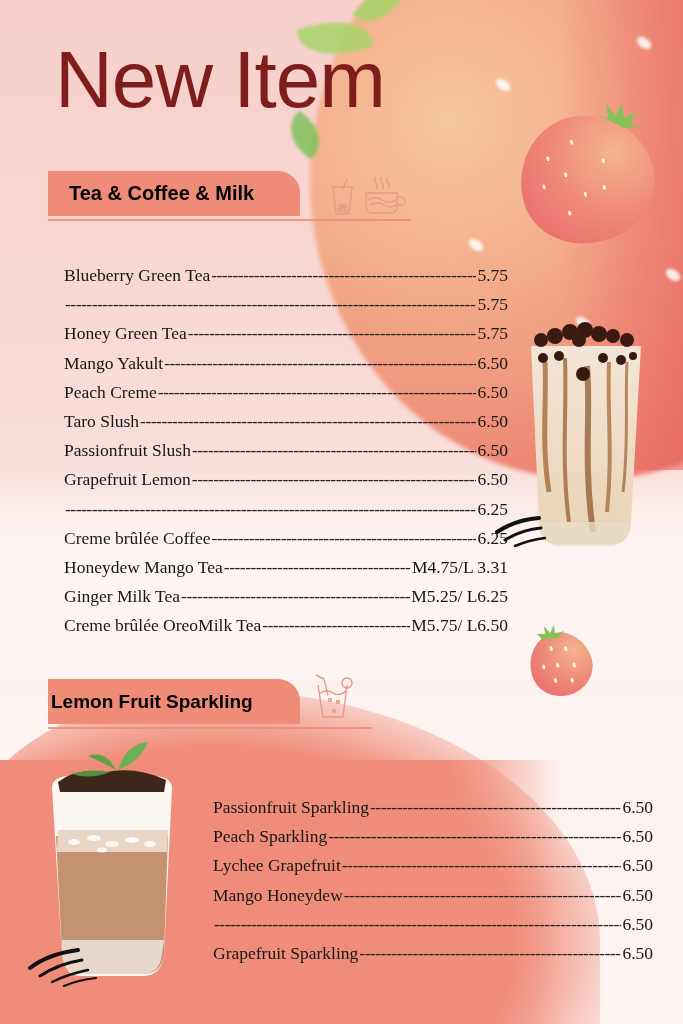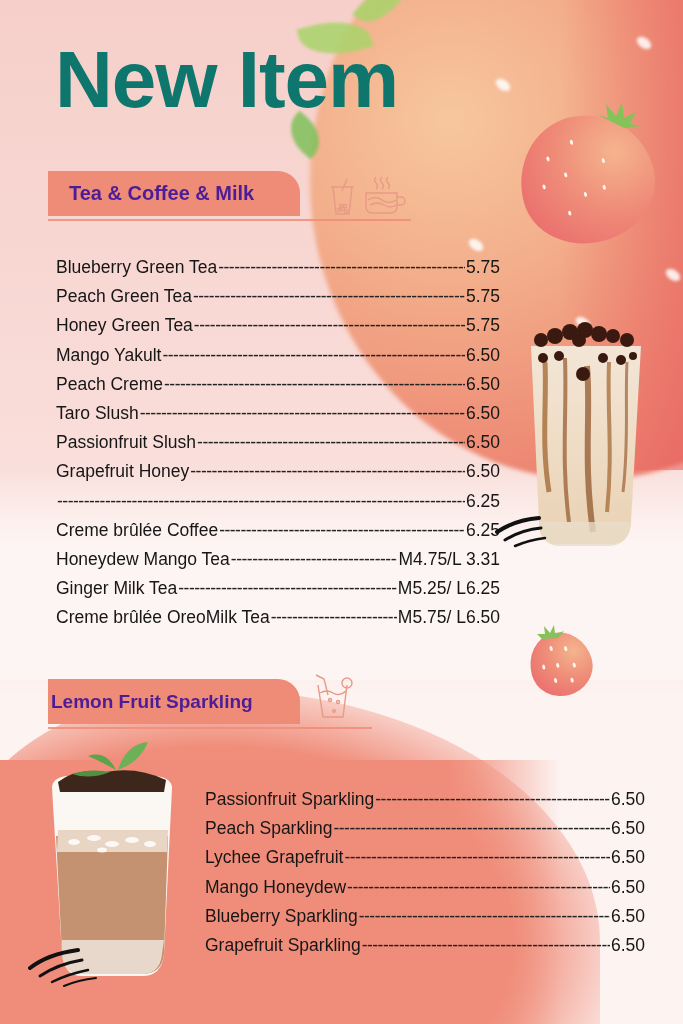--- a/index.html
+++ b/index.html
@@ -20,30 +20,30 @@
     border-radius:40% 60% 0 0; }
   .bg-bottom2 { position:absolute; left:0; top:760px; width:560px; height:264px;
     background: linear-gradient(90deg, #f08d7a 0%, #f08d7a 80%, rgba(240,141,122,0) 100%); }
   .leaf { position:absolute; background:#a8d46a; opacity:.85; filter:blur(1.5px); border-radius:0 80% 0 80%; }
   .sparkle { position:absolute; width:16px; height:10px; border-radius:50%; background:#fff; opacity:.85; filter:blur(1.5px); }
 
   .strawberry { position:absolute; border-radius:48% 52% 50% 50% / 55% 55% 45% 45%;
     background: radial-gradient(circle at 75% 35%, #f5b48e 0%, #ef8c78 45%, #e8636a 100%); }
   .strawberry .seed { position:absolute; width:3px; height:5px; background:#fff7ee; border-radius:50%; }
 
-  .title { position:absolute; left:55px; top:40px; margin:0; font-size:80px; font-weight:700;
-    letter-spacing:-1px; color:#0f766e; line-height:1; }
+  .title { position:absolute; left:55px; top:40px; margin:0; font-size:80px; font-weight:400;
+    letter-spacing:-1px; color:#7f1d1d; line-height:1; }
 
   .section-head { position:absolute; }
   .section-tab { position:absolute; left:0; top:0; height:45px; background:#ef8c78;
-    border-radius:0 22px 0 0; color:#4c1d95; font-weight:700; display:flex; align-items:center; }
+    border-radius:0 22px 0 0; color:#000000; font-weight:700; display:flex; align-items:center; }
   .section-rule { position:absolute; left:0; height:2px; background:#ef8c78; opacity:.85; }
   .section-icon { position:absolute; }
 
-  .menu { position:absolute; margin:8px; padding:0; list-style:none; }
+  .menu { position:absolute; margin:16px; padding:0; list-style:none;font-family:Liberation Serif, serif; }
   .menu li { display:flex; align-items:baseline; height:29.2px; font-size:17.5px; white-space:nowrap; }
   .menu .name { flex:none; }
   .menu .dots { flex:1; overflow:hidden; white-space:nowrap; letter-spacing:-0.5px; color:#222; margin:0 1px; }
   .menu .dots::before { content:"----------------------------------------------------------------------------------------------------"; }
   .menu .price { flex:none; }
 
   .drink { position:absolute; }
   .motion { position:absolute; }
 </style>
 </head>
@@ -119,21 +119,20 @@
   </svg>
 </div>
 
 <ul class="menu" style="left:48px;top:249px;width:444px;">
   <li>
       <span class="name">Blueberry Green Tea</span>
       <span class="dots"></span>
       <span class="price">5.75</span>
     </li>
   <li>
-      <span class="name">Peach Green Tea</span>
       <span class="dots"></span>
       <span class="price">5.75</span>
     </li>
   <li>
       <span class="name">Honey Green Tea</span>
       <span class="dots"></span>
       <span class="price">5.75</span>
     </li>
   <li>
       <span class="name">Mango Yakult</span>
@@ -149,21 +148,21 @@
       <span class="name">Taro Slush</span>
       <span class="dots"></span>
       <span class="price">6.50</span>
     </li>
   <li>
       <span class="name">Passionfruit Slush</span>
       <span class="dots"></span>
       <span class="price">6.50</span>
     </li>
   <li>
-      <span class="name">Grapefruit Honey</span>
+      <span class="name">Grapefruit Lemon</span>
       <span class="dots"></span>
       <span class="price">6.50</span>
     </li>
   <li>
       <span class="dots"></span>
       <span class="price">6.25</span>
     </li>
   <li>
       <span class="name">Creme brûlée Coffee</span>
       <span class="dots"></span>
@@ -277,21 +276,20 @@
       <span class="name">Lychee Grapefruit</span>
       <span class="dots"></span>
       <span class="price">6.50</span>
     </li>
   <li>
       <span class="name">Mango Honeydew</span>
       <span class="dots"></span>
       <span class="price">6.50</span>
     </li>
   <li>
-      <span class="name">Blueberry Sparkling</span>
       <span class="dots"></span>
       <span class="price">6.50</span>
     </li>
   <li>
       <span class="name">Grapefruit Sparkling</span>
       <span class="dots"></span>
       <span class="price">6.50</span>
     </li>
 </ul>
 

